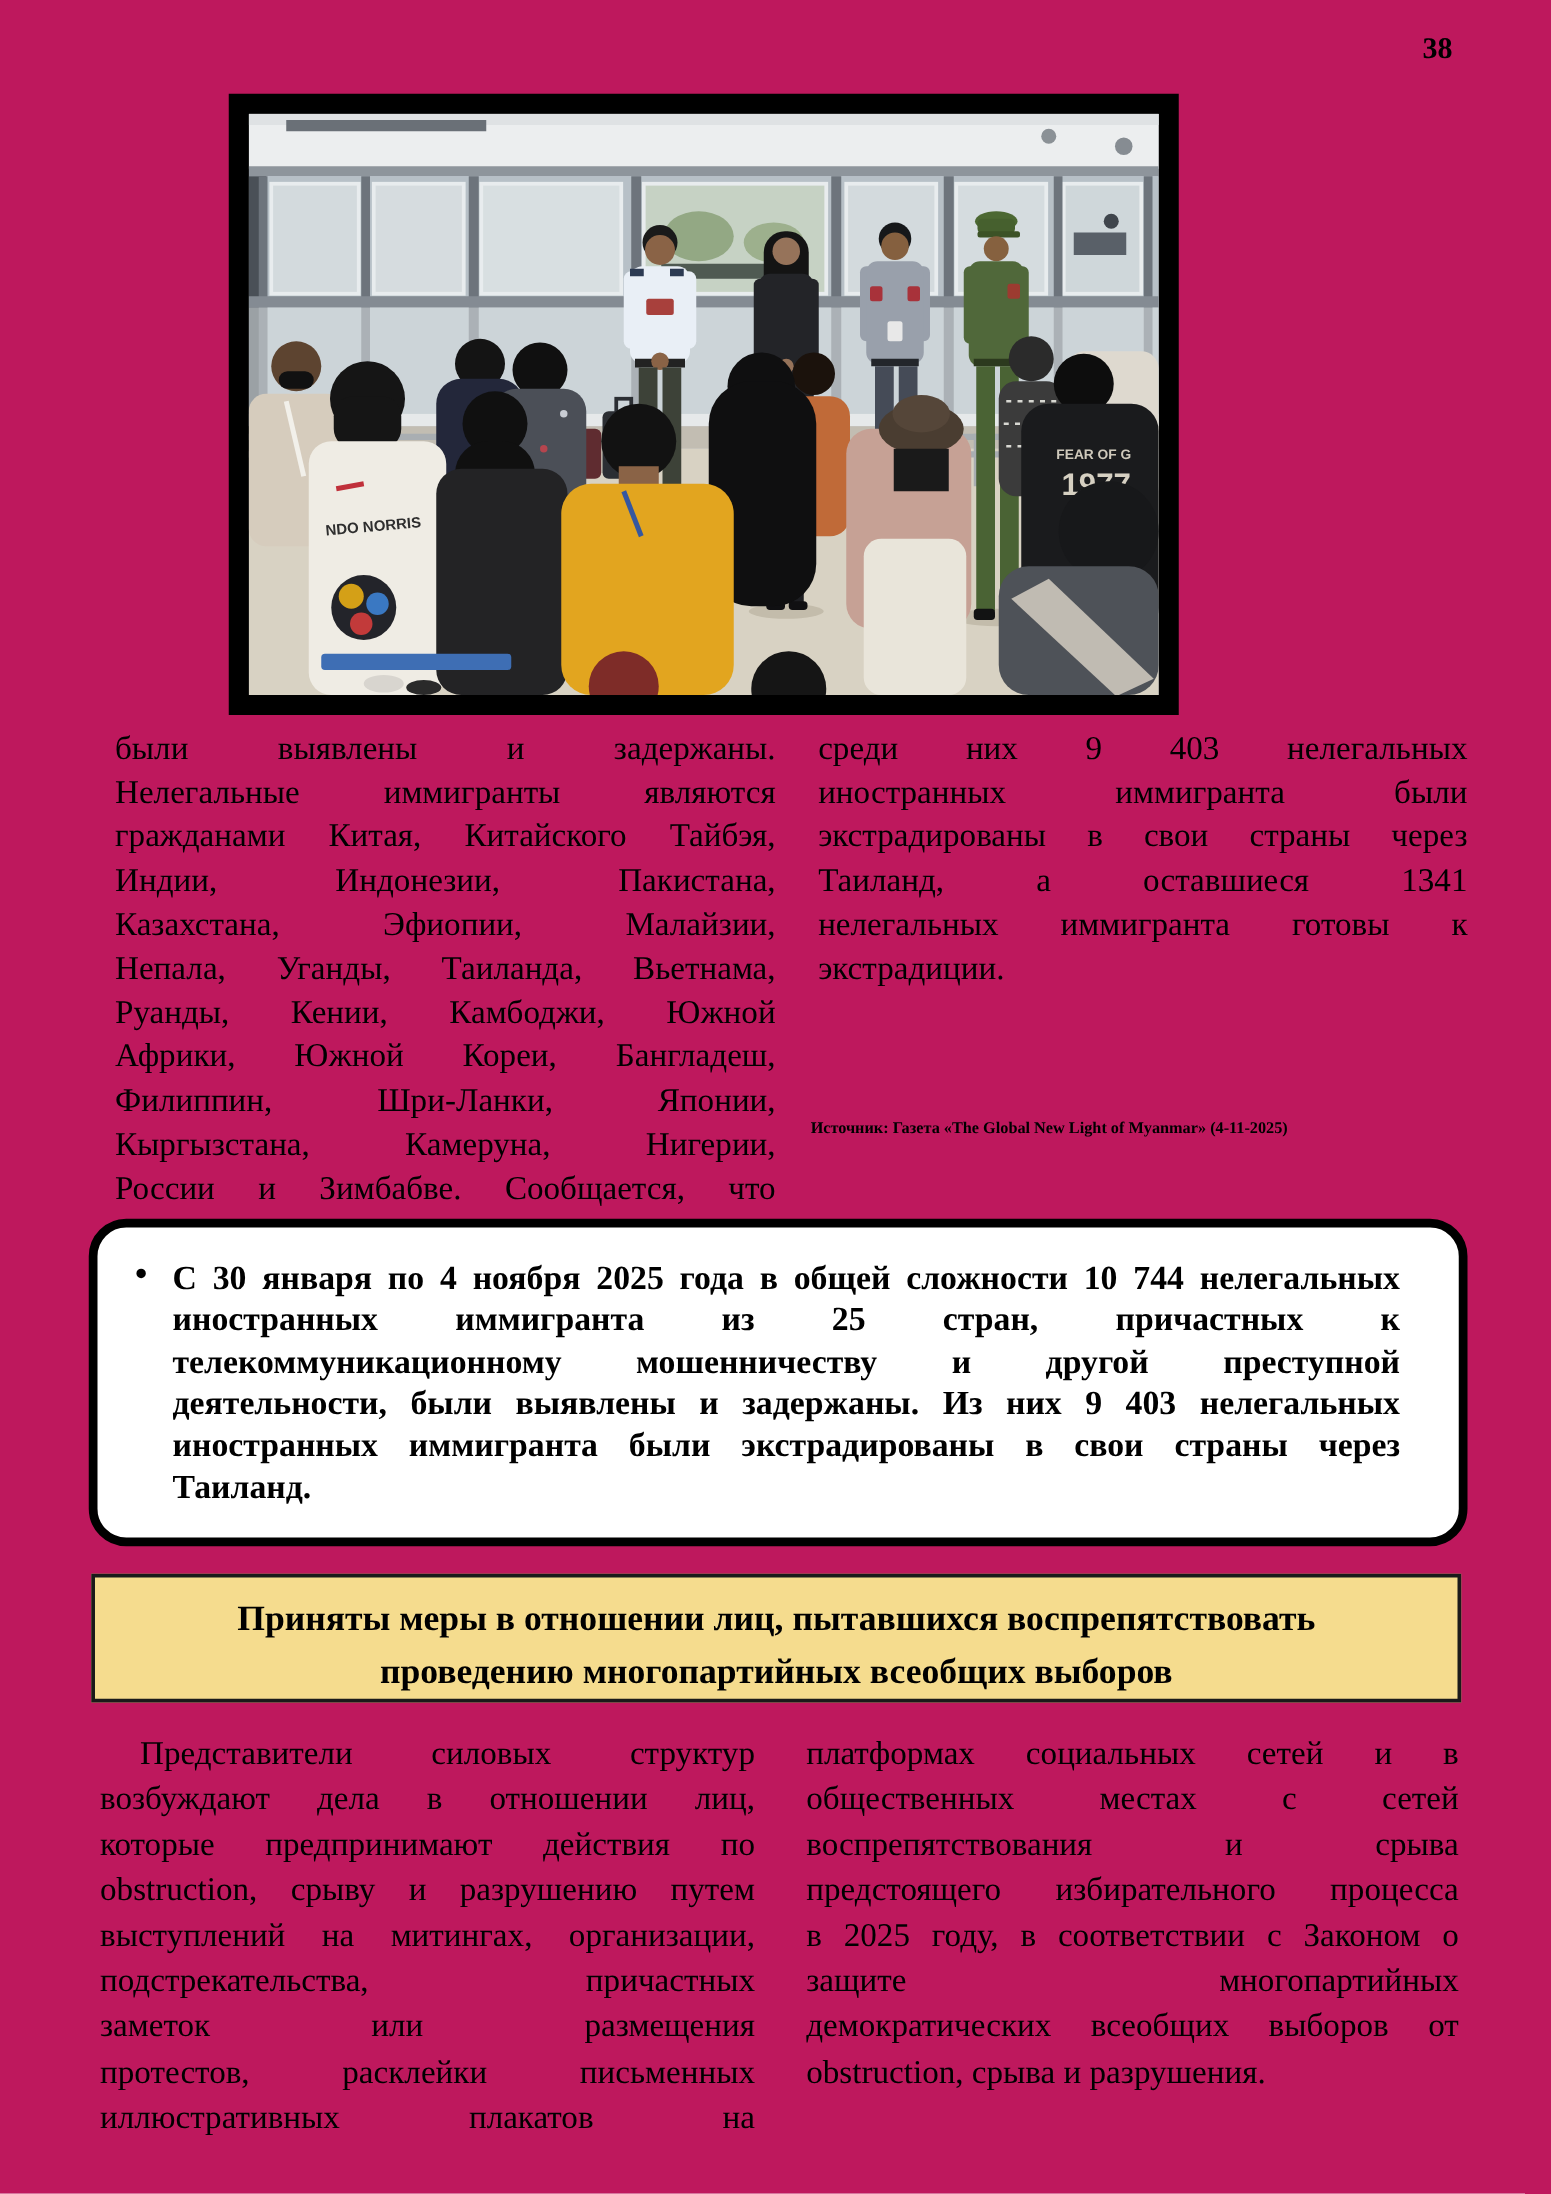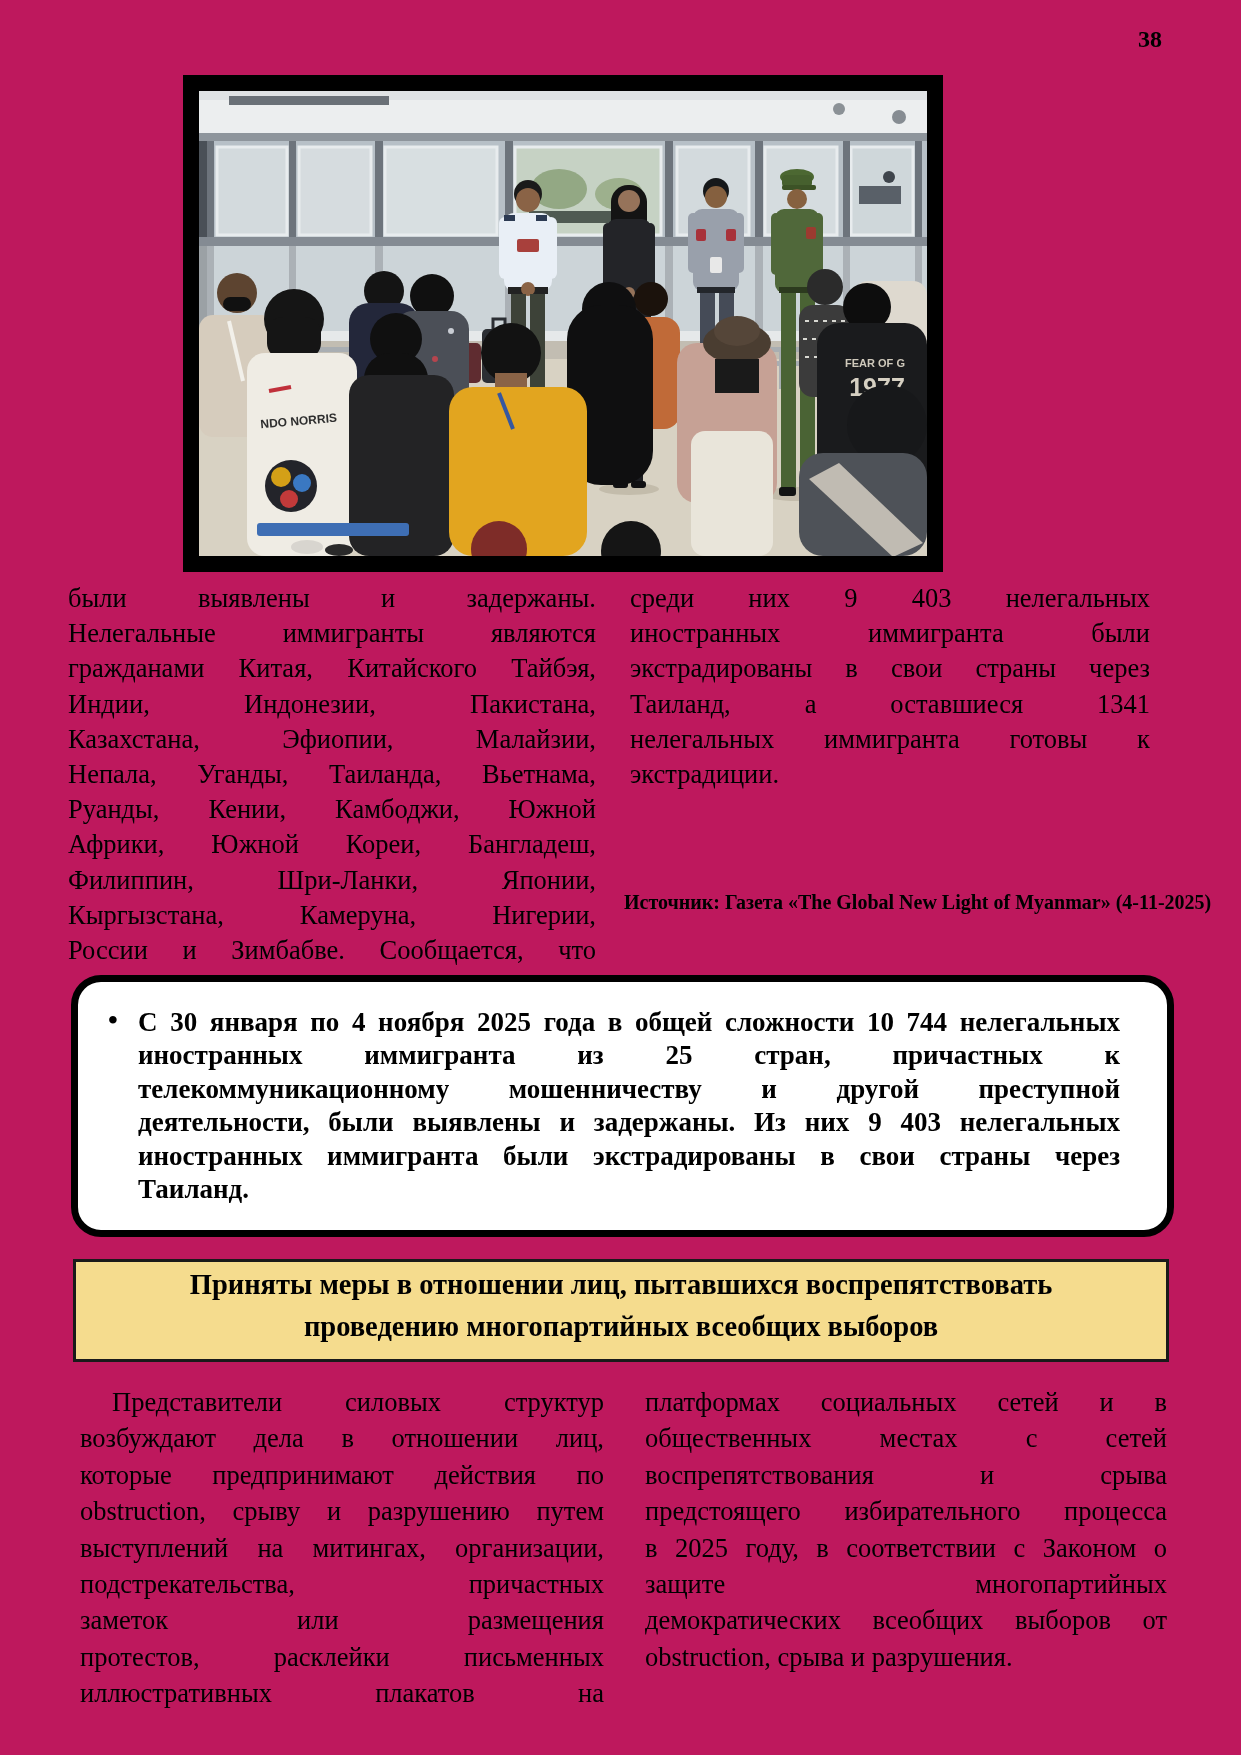--- a/index.html
+++ b/index.html
@@ -6,43 +6,43 @@
   .page{position:relative;width:1241px;height:1755px;background:#be185d;overflow:hidden;
         font-family:"Liberation Serif","DejaVu Serif",serif;color:#000;}
   .page-number{position:absolute;left:1126px;top:26px;width:48px;text-align:center;
         font-weight:bold;font-size:24px;}
   
   .photo{position:absolute;left:183px;top:75px;width:760px;height:497px;margin:0;
         background:#000;box-sizing:border-box;padding:16px;}
   .photo svg{display:block;width:100%;height:100%;}
   
   .cols{position:absolute;display:flex;}
-  .top-cols{left:68px;top:581px;width:1082px;gap:34px;font-family:Liberation Serif, serif;}
+  .top-cols{left:92px;top:581px;width:1082px;gap:34px;font-family:Liberation Serif, serif;}
   .top-cols .colL{width:529px;}
   .top-cols .colR{width:520px;}
   .bottom-cols{left:80px;top:1384px;width:1087px;gap:41px;}
   .bottom-cols .colL{width:533px;}
   .bottom-cols .colR{width:531px;}
   .tline{text-align:justify;text-align-last:justify;font-size:26.5px;line-height:35.2px;
         white-space:normal;}
   .bottom-cols .tline{line-height:36.4px;}
   .endpara .tline:last-child{text-align-last:left;}
   .indent-first .tline:first-child{text-indent:32px;}
-  .source{margin-top:99px;margin-left:-6px;font-weight:bold;font-size:20px;
+  .source{margin-top:99px;margin-left:-6px;font-weight:bold;font-size:13px;
         line-height:22px;white-space:nowrap;}
   
   .callout{position:absolute;left:71px;top:975px;width:1103px;height:262px;
         border:7px solid #000;border-radius:30px;box-sizing:border-box;background:#fff;}
   .callout .bullet{position:absolute;left:30px;top:22px;font-size:28px;font-weight:bold;}
   .callout .callout-text{margin:24px 47px 0 60px;font-weight:bold;}
   .callout .tline{font-size:27px;line-height:33.4px;}
   
   .heading-box{position:absolute;left:73px;top:1259px;width:1096px;height:103px;
         box-sizing:border-box;border:3px solid #1a1a1a;text-align:center;
-        font-weight:bold;font-size:28.5px;line-height:42px;padding-top:2px;}
+        font-weight:bold;font-size:28.5px;line-height:42px;padding-top:13px;}
   
   .shirt-text{font-family:"Liberation Sans","DejaVu Sans",sans-serif;font-weight:bold;}
 </style>
 </head>
 <body>
 
 <div class="page">
 
   <div class="page-number">38</div>
 

